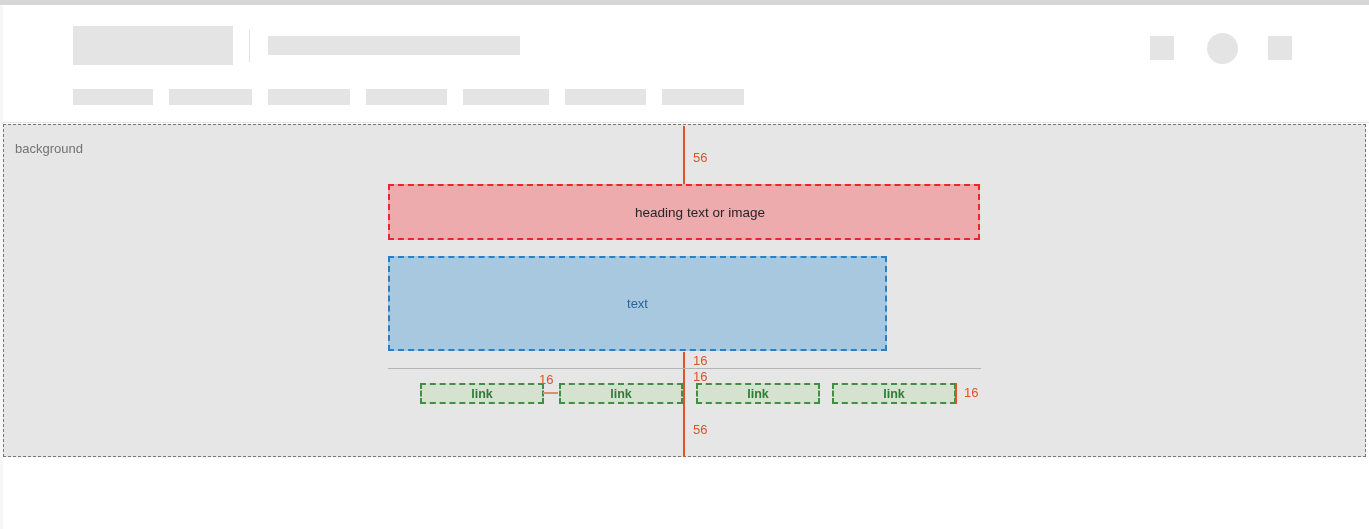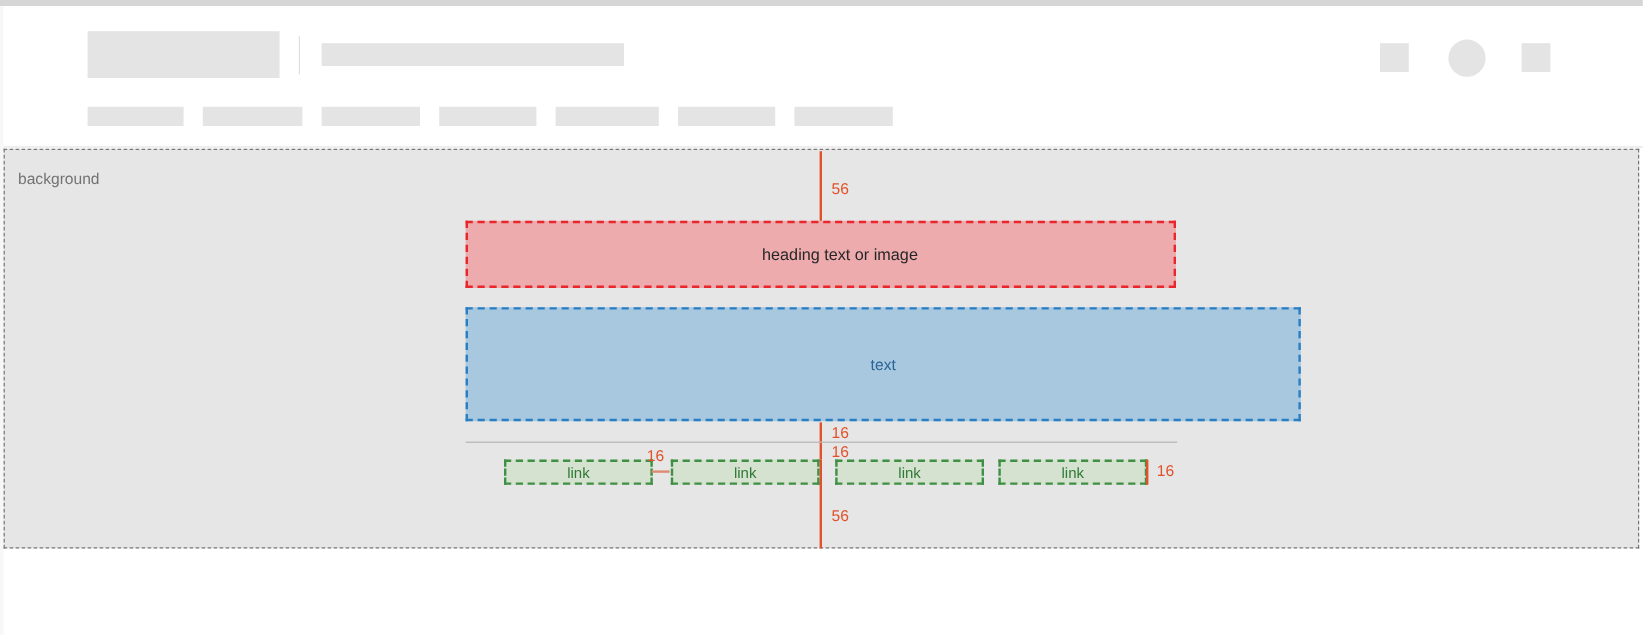--- a/index.html
+++ b/index.html
@@ -78,38 +78,38 @@
     position:absolute;left:384px;top:59px;width:592px;height:56px;
     background:#edabae;
     border:2px dashed #e8262b;
     box-sizing:border-box;
     display:flex;align-items:center;justify-content:center;padding-left:32px;
   }
   .heading-box span{font-size:13.5px;color:#262626;}
 
   
   .text-box{
-    position:absolute;left:384px;top:131px;width:696px;height:95px;
+    position:absolute;left:384px;top:131px;width:499px;height:95px;
     background:#a8c8e0;
     border:2px dashed #2a7fc4;
     box-sizing:border-box;
     display:flex;align-items:center;justify-content:center;
   }
   .text-box span{font-size:13px;color:#2a6496;}
 
   
   .hr-rule{
     position:absolute;left:384px;top:243px;width:593px;height:1px;
     background:#b4b4b4;
   }
 
   
   .links-row{
     position:absolute;left:416px;top:258px;height:21px;
-    display:flex;align-items:center;
+    display:flex;align-items:center;font-weight:bold;
   }
   .link-box{
     width:124px;height:21px;
     background:#d5e2cf;
     border:2px dashed #3f8f45;
     box-sizing:border-box;
     display:flex;align-items:center;justify-content:center;
     font-size:12.5px;color:#2f7a36;
   }
   .link-gap-a{width:15px;}

